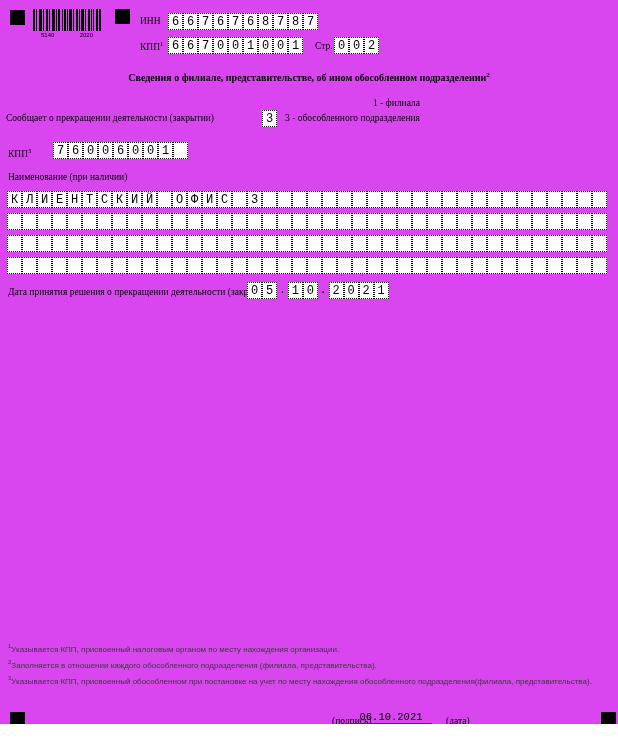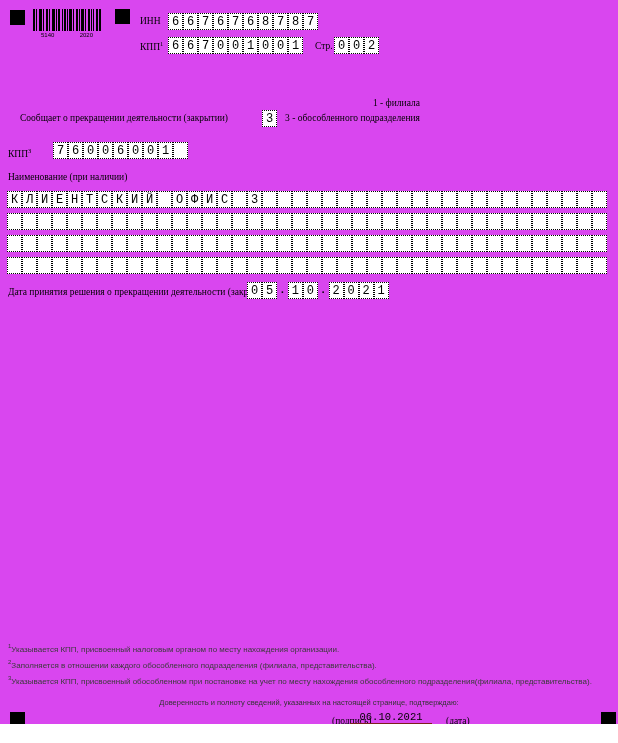--- a/index.html
+++ b/index.html
@@ -176,22 +176,23 @@
       <span class="cell">0</span>
       <span class="cell">1</span>
     </div>
   <span class="lbl" style="left:307px; top:41px;padding-left:8px;">Стр.</span>
   <div class="cells" style="left:334px; top:37px;">
       <span class="cell">0</span>
       <span class="cell">0</span>
       <span class="cell">2</span>
     </div>
 
-
-  <span class="lbl" style="left:20px; top:113px;text-align:center;">Сообщает о прекращении деятельности (закрытии)</span>
+  <div class="title"><span>Сведения о филиале, представительстве, об ином обособленном подразделении</span><sup>2</sup></div>
+
+  <span class="lbl" style="left:6px; top:113px;text-align:center;">Сообщает о прекращении деятельности (закрытии)</span>
   <div class="cells" style="left:262px; top:110px;">
       <span class="cell">3</span>
     </div>
   <div class="options" style="left:285px; top:96px;">
     <div>1 - филиала</div>
     <div>3 - обособленного подразделения</div>
   </div>
 
   <span class="lbl" style="left:8px; top:147px;"><span>КПП</span><sup>3</sup></span>
   <div class="cells" style="left:53px; top:142px;">
@@ -397,21 +398,20 @@
         <span class="cell">1</span>
       </div>
   </div>
 
   <div class="footnotes">
     <div class="fn"><sup>1</sup><span>Указывается КПП, присвоенный налоговым органом по месту нахождения организации.</span></div>
     <div class="fn"><sup>2</sup><span>Заполняется в отношении каждого обособленного подразделения (филиала, представительства).</span></div>
     <div class="fn"><sup>3</sup><span>Указывается КПП, присвоенный обособленном при постановке на учет по месту нахождения обособленного подразделения(филиала, представительства).</span></div>
   </div>
 
-  <div class="confirm">Доверенность и полноту сведений, указанных на настоящей странице, подтверждаю:</div>
   <div class="sig-line"></div>
   <span class="lbl sig-caption" style="left:284px;margin-left:48px;">(подпись)</span>
   <div class="date-line">06.10.2021</div>
   <span class="lbl sig-caption" style="left:446px;">(дата)</span>
 
   <div class="sq" style="left:10px; top:712px;"></div>
   <div class="sq" style="left:601px; top:712px;"></div>
 
 </div>
 

